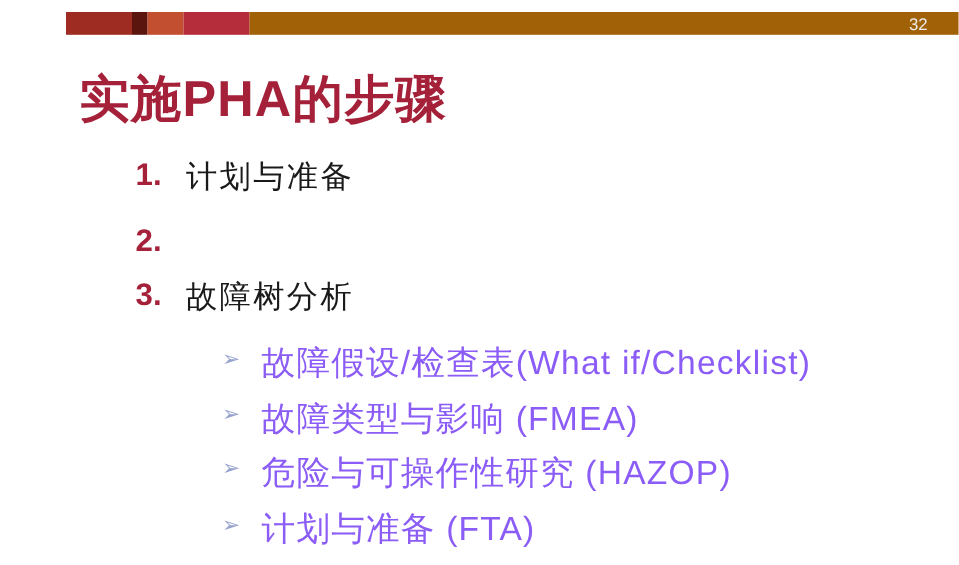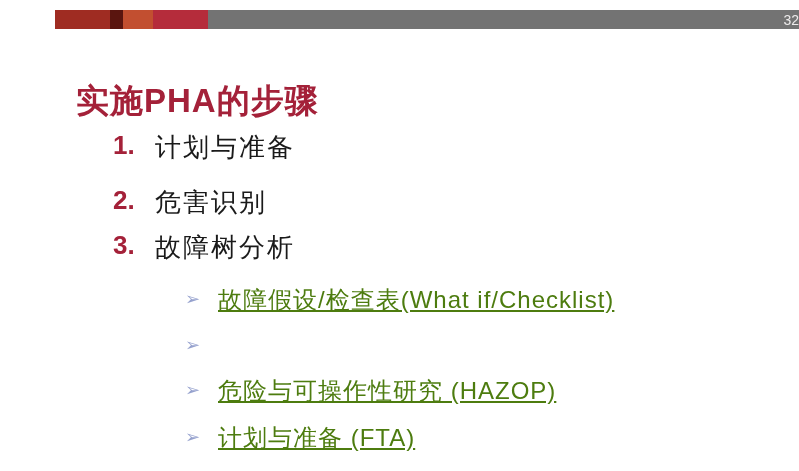--- a/index.html
+++ b/index.html
@@ -25,39 +25,39 @@
     height: 19px;
     display: flex;
   }
   .topbar .spacer { width: 55px; background: #ffffff; }
   .topbar .blk1 { width: 55px; background: #9F2C22; }
   .topbar .blk2 { width: 13px; background: #5A150F; }
   .topbar .blk3 { width: 30px; background: #C24F30; }
   .topbar .blk4 { width: 55px; background: #B52C3B; }
   .topbar .graybar {
     flex: 1;
-    background: #737373;
+    background: #a16207;
     display: flex;
     align-items: center;
     justify-content: flex-end;
+    padding-right: 26px;
     color: #EDEBEB;
     font-size: 14px;
   }
 
   
   .title {
     position: absolute;
-    left: 76px;
+    left: 66px;
     top: 55px;
-    font-size: 33px;
+    font-size: 42px;
     font-weight: bold;
     color: #A42139;
     letter-spacing: 1px;
     white-space: nowrap;
-    margin-top: 24px;
   }
 
   
   .item {
     position: absolute;
     left: 113px;
     display: flex;
     align-items: flex-start;
     white-space: nowrap;
   }
@@ -87,24 +87,23 @@
     white-space: nowrap;
   }
   .sub .bullet {
     width: 33px;
     flex: 0 0 33px;
     font-size: 18px;
     color: #96A2CE;
     padding-top: 4px;
   }
   .sub .txt {
-    font-size: 24px;
-    color: #4d7c0f;
+    font-size: 28px;
+    color: #8b5cf6;
     letter-spacing: 1px;
-    text-decoration: underline;
   }
   .sub1 { top: 284px; }
   .sub2 { top: 330px; }
   .sub3 { top: 375px; }
   .sub4 { top: 422px; }
 </style>
 </head>
 <body>
 
 <div class="slide">
@@ -121,33 +120,33 @@
   </div>
 
   <div class="title">实施PHA的步骤</div>
 
   <div class="item item1">
     <span class="num">1.</span>
     <span class="txt">计划与准备</span>
   </div>
   <div class="item item2">
     <span class="num">2.</span>
-    <span class="txt">危害识别</span>
   </div>
   <div class="item item3">
     <span class="num">3.</span>
     <span class="txt">故障树分析</span>
   </div>
 
   <div class="sub sub1">
     <span class="bullet">➢</span>
     <span class="txt">故障假设/检查表(What if/Checklist)</span>
   </div>
   <div class="sub sub2">
     <span class="bullet">➢</span>
+    <span class="txt">故障类型与影响 (FMEA)</span>
   </div>
   <div class="sub sub3">
     <span class="bullet">➢</span>
     <span class="txt">危险与可操作性研究 (HAZOP)</span>
   </div>
   <div class="sub sub4">
     <span class="bullet">➢</span>
     <span class="txt">计划与准备 (FTA)</span>
   </div>
 

